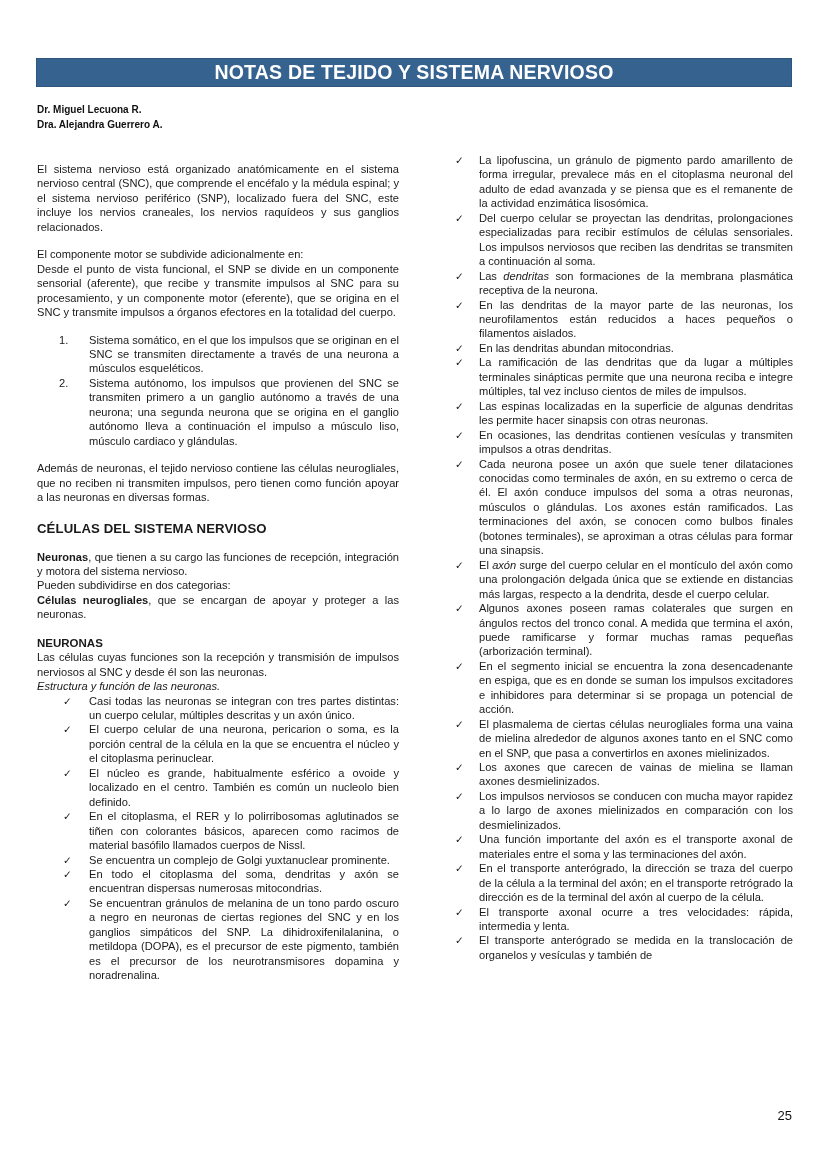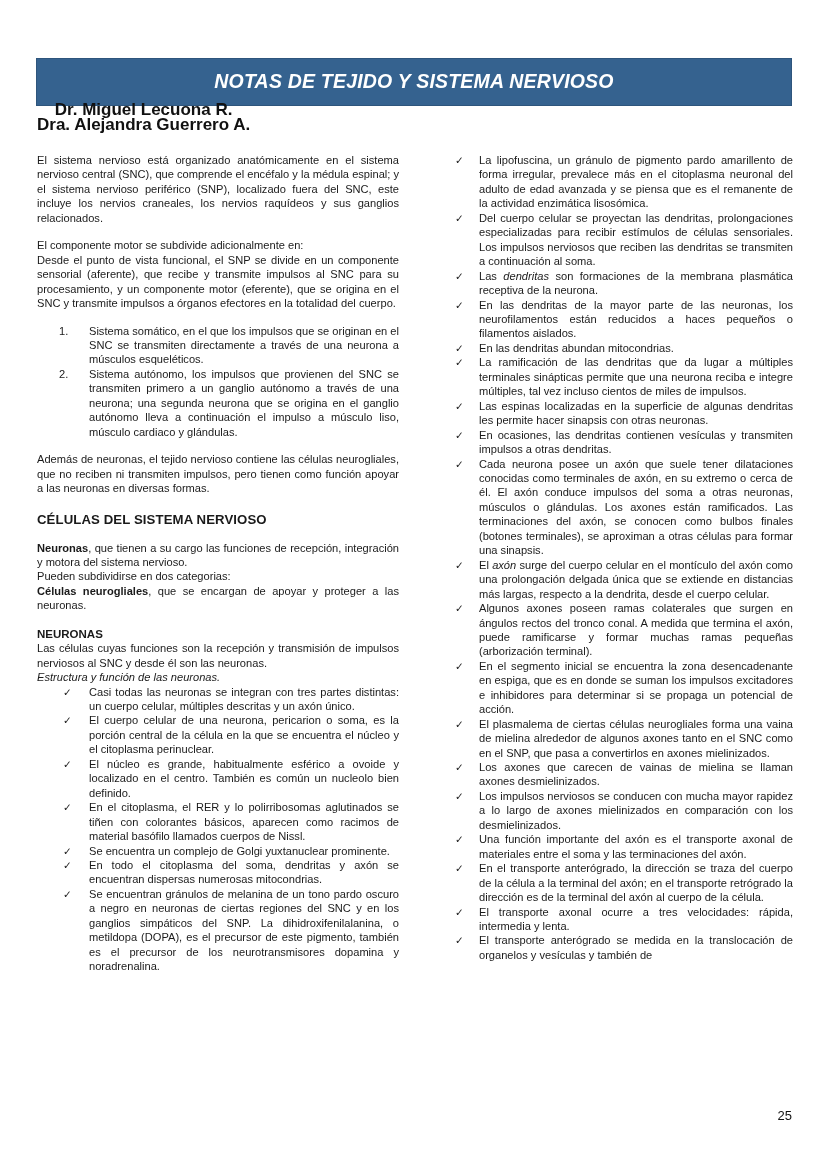--- a/index.html
+++ b/index.html
@@ -21,67 +21,65 @@
     inset: 0;
     padding: 0;
   }
 
   
   .title-banner {
     position: absolute;
     left: 36px;
     top: 58px;
     width: 756px;
-    height: 48px;
+    height: 29px;
     background: #35628f;
     border: 1px solid #2e557c;
     box-sizing: border-box;
     display: flex;
     align-items: center;
     justify-content: center;
-    font-style: italic;
   }
   .title-banner .title-text {
     color: #ffffff;
     font-size: 19.5px;
     font-weight: bold;
     letter-spacing: 0.2px;
     line-height: 1;
     white-space: nowrap;
   }
 
   
   .authors {
     position: absolute;
     left: 37px;
     top: 103px;
-    font-size: 17px;
+    font-size: 10px;
     font-weight: bold;
     line-height: 14.6px;
     color: #111111;
-    text-align: center;
   }
 
   
   .columns {
     position: absolute;
     left: 37px;
     top: 153px;
     width: 756px;
   }
   .col {
     position: absolute;
     top: 0;
     width: 362px;
     font-size: 11.1px;
     line-height: 14.45px;
     text-align: justify;
     color: #1a1a1a;
   }
-  .col-left  { left: 0px; }
+  .col-left  { left: 0px; margin-top: 9px; }
   .col-right { left: 394px; }
 
   p.para {
     margin: 0 0 13px 0;
     text-align: justify;
     text-justify: inter-word;
   }
   p.para.tight { margin-bottom: 0; }
 
   

